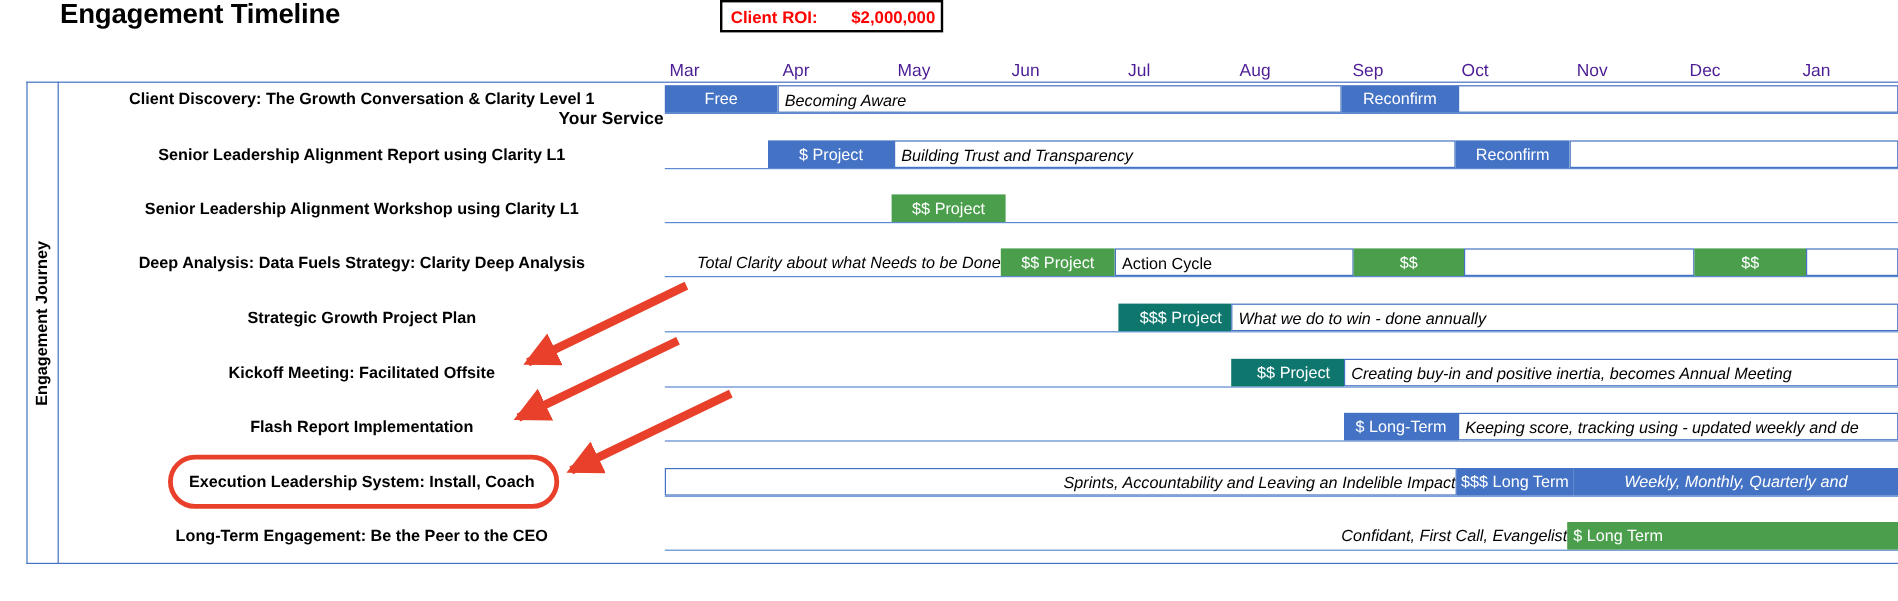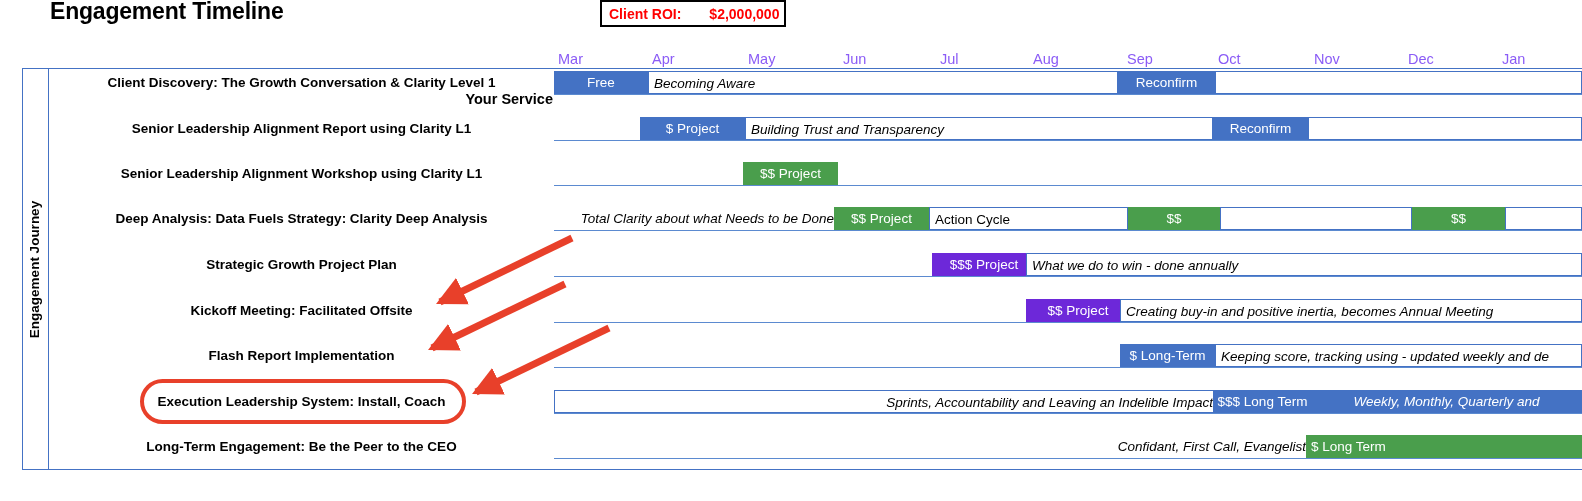--- a/index.html
+++ b/index.html
@@ -76,21 +76,21 @@
     font-size: 14.5px;
     font-weight: bold;
     margin-top: 40px;
   }
 
   
   .month {
     position: absolute;
     top: 51px;
     font-size: 14.5px;
-    color: #8b5cf6;
+    color: #4c1d95;
     white-space: nowrap;
   }
 
   
   .outer-frame {
     position: absolute;
     left: 22px;
     top: 68px;
     width: 1560px;
     height: 402px;
@@ -157,21 +157,21 @@
     top: 0;
     height: 23px;
     line-height: 23px;
     font-size: 13.5px;
     box-sizing: border-box;
     white-space: nowrap;
     overflow: hidden;
   }
   .bar.blue   { background: #4472c4; color: #ffffff; }
   .bar.green  { background: #4a9e4c; color: #ffffff; }
-  .bar.gray   { background: #6d28d9; color: #ffffff; padding-left: 10px; }
+  .bar.gray   { background: #0f766e; color: #ffffff; padding-left: 10px; }
   .bar.white  { background: #ffffff; color: #000000; border: 1px solid #4472c4; }
   .bar.plain  { background: transparent; color: #000000; }
 
   .bar.center { text-align: center; }
   .bar.left   { text-align: left; padding-left: 5px; }
   .bar.right  { text-align: right; padding-right: 0; }
   .bar.italic { font-style: italic; }
 
   
   .annot-svg {

